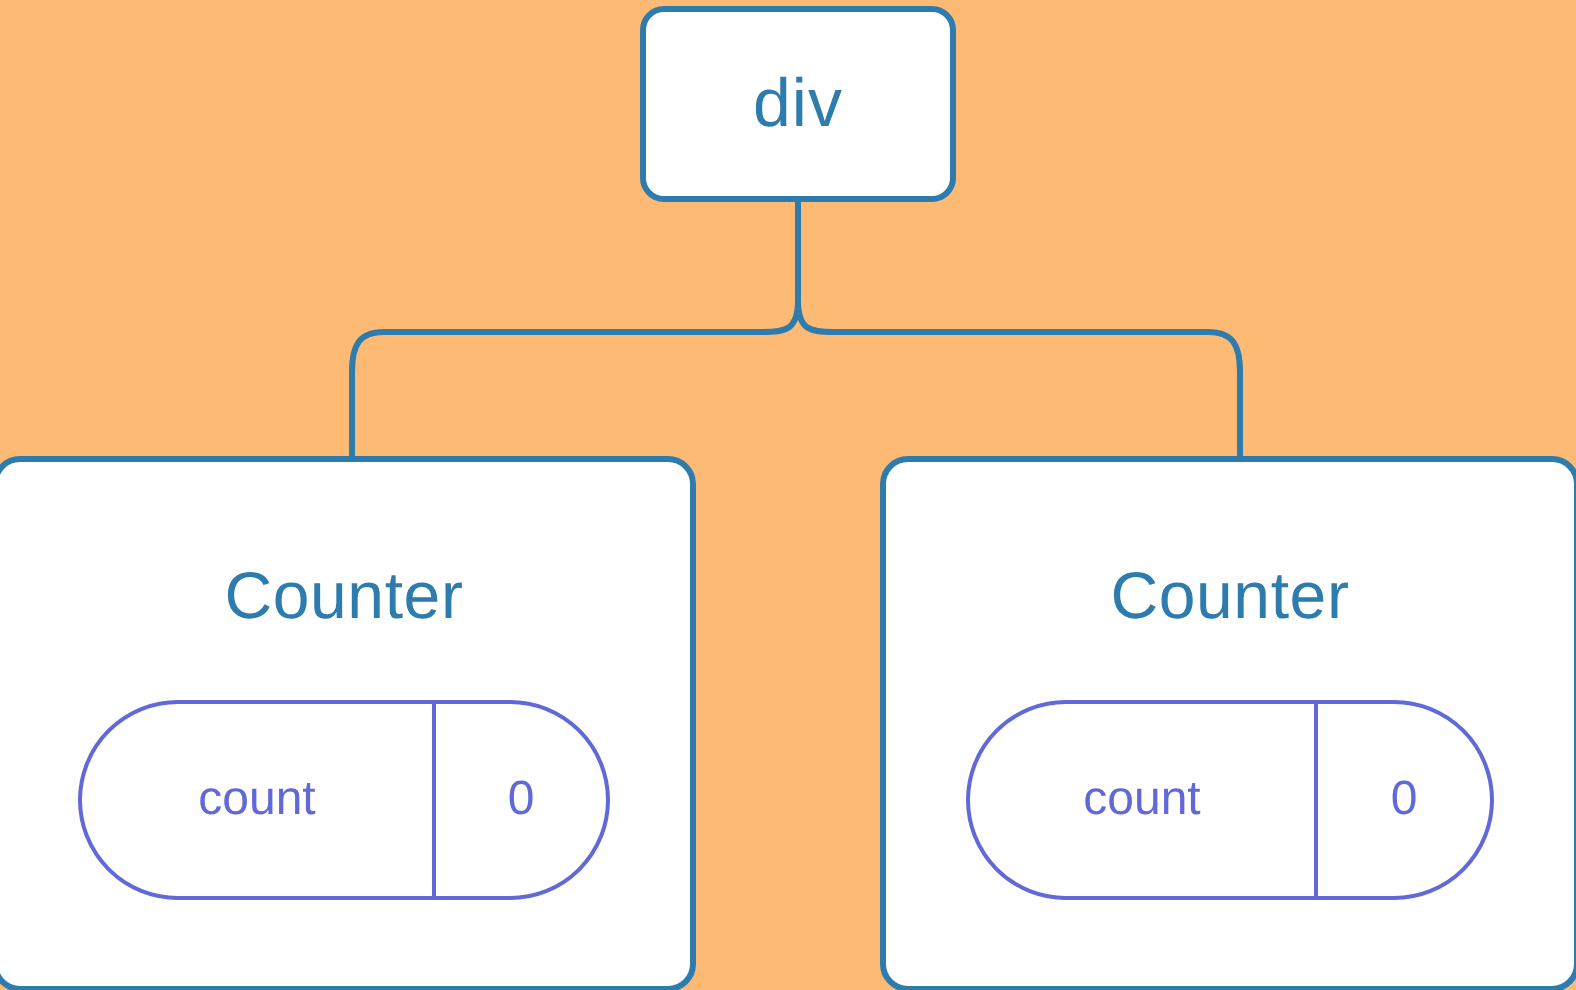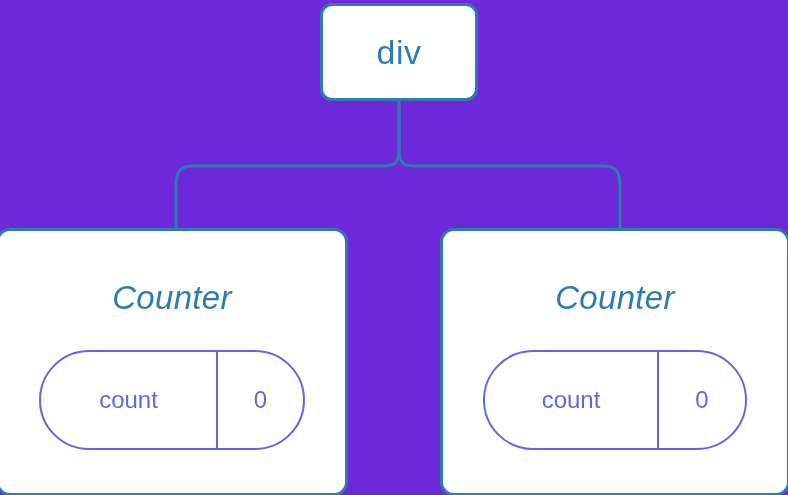--- a/index.html
+++ b/index.html
@@ -9,21 +9,21 @@
   body {
     width: 788px;
     height: 495px;
     overflow: hidden;
     font-family: "Liberation Sans", sans-serif;
   }
   #stage {
     position: relative;
     width: 788px;
     height: 495px;
-    background: #6d28d9;
+    background: #fdba74;
     overflow: hidden;
     text-align: center;
   }
 
   
   #connector {
     position: absolute;
     left: 0;
     top: 0;
     width: 788px;
@@ -74,21 +74,20 @@
   #card-right {
     left: 440px;
     width: 350px;
   }
   .card-title {
     color: #2d7cad;
     font-size: 33px;
     line-height: 1;
     margin-top: 50px;
     letter-spacing: 0.3px;
-    font-style: italic;
   }
 
   
   .pill {
     margin-top: 36px;
     height: 100px;
     width: 266px;
     border: 2px solid #6169d8;
     border-radius: 52px;
     box-sizing: border-box;

